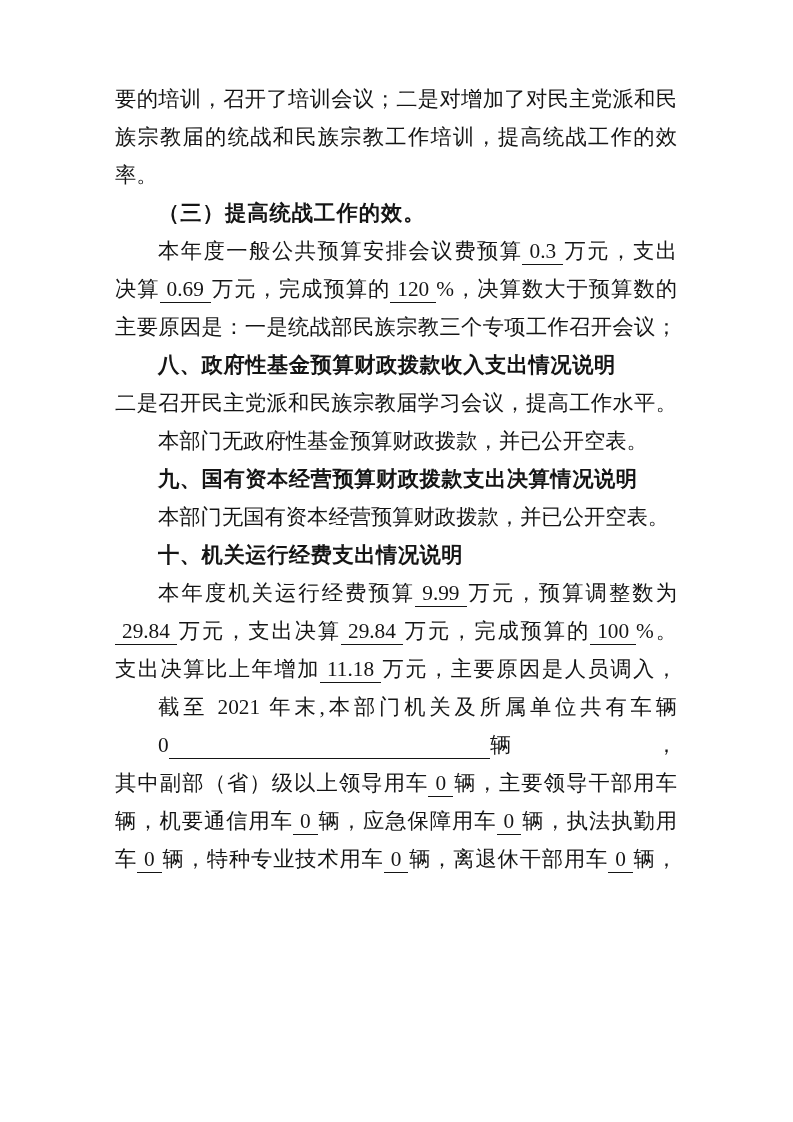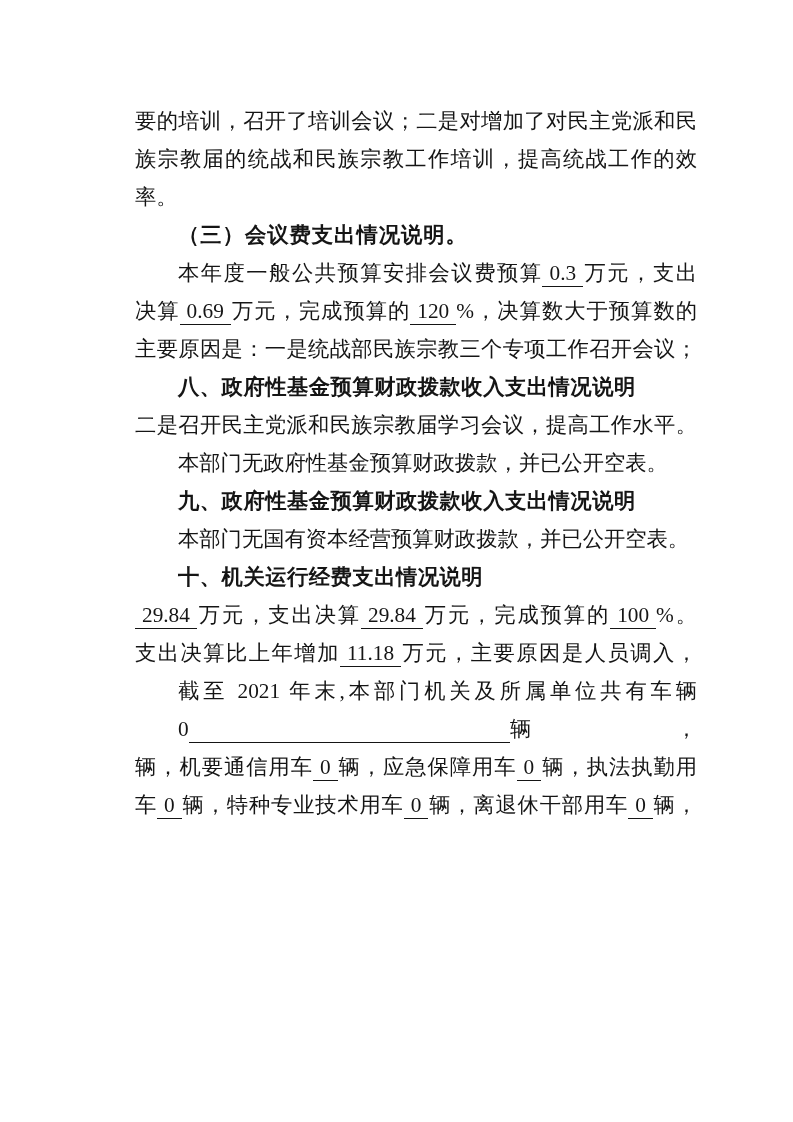--- a/index.html
+++ b/index.html
@@ -11,23 +11,22 @@
     position: relative;
     width: 793px;
     height: 1122px;
     background: #ffffff;
     overflow: hidden;
     color: #151515;
   }
   .content {
     position: absolute;
     left: 115px;
-    top: 102px;
+    top: 80px;
     width: 562px;
-    margin-left: 20px;
   }
   .line {
     font-family: "Liberation Serif", "DejaVu Serif", serif;
     font-size: 21.3px;
     line-height: 38px;
     color: #151515;
     white-space: nowrap;
     text-align: left;
   }
   
@@ -59,29 +58,31 @@
   }
 </style>
 </head>
 <body>
 
 <div class="page">
   <div class="content">
       <div class="line body full"><span>要的培训，召开了培训会议；二是对增加了对民主党派和民</span></div>
       <div class="line body full"><span>族宗教届的统战和民族宗教工作培训，提高统战工作的效</span></div>
       <div class="line body"><span>率。</span></div>
-      <div class="line subheading indent"><span>（三）会议费支出情况说明。</span></div>
+      <div class="line subheading indent"><span>（三）提高统战工作的效。</span></div>
       <div class="line body full indent"><span>本年度一般公共预算安排会议费预算</span><span class="u">0.3</span><span>万元，支出</span></div>
       <div class="line body full"><span>决算</span><span class="u">0.69</span><span>万元，完成预算的</span><span class="u">120</span><span>%，决算数大于预算数的</span></div>
       <div class="line body full"><span>主要原因是：一是统战部民族宗教三个专项工作召开会议；</span></div>
       <div class="line heading indent"><span>八、政府性基金预算财政拨款收入支出情况说明</span></div>
       <div class="line body full"><span>二是召开民主党派和民族宗教届学习会议，提高工作水平。</span></div>
       <div class="line body indent"><span>本部门无政府性基金预算财政拨款，并已公开空表。</span></div>
-      <div class="line heading indent"><span>九、政府性基金预算财政拨款收入支出情况说明</span></div>
+      <div class="line heading indent"><span>九、国有资本经营预算财政拨款支出决算情况说明</span></div>
       <div class="line body indent"><span>本部门无国有资本经营预算财政拨款，并已公开空表。</span></div>
       <div class="line heading indent"><span>十、机关运行经费支出情况说明</span></div>
+      <div class="line body full indent"><span>本年度机关运行经费预算</span><span class="u">9.99</span><span>万元，预算调整数为</span></div>
       <div class="line body full"><span class="u">29.84</span><span>万元，支出决算</span><span class="u">29.84</span><span>万元，完成预算的</span><span class="u">100</span><span>%。</span></div>
       <div class="line body full"><span>支出决算比上年增加</span><span class="u">11.18</span><span>万元，主要原因是人员调入，</span></div>
       <div class="line body full indent"><span>截至 2021 年末,本部门机关及所属单位共有车辆 0</span><span class="u blank">&nbsp;&nbsp;</span><span>辆，</span></div>
+      <div class="line body full"><span>其中副部（省）级以上领导用车</span><span class="u">0</span><span>辆，主要领导干部用车</span></div>
       <div class="line body full"><span>辆，机要通信用车</span><span class="u">0</span><span>辆，应急保障用车</span><span class="u">0</span><span>辆，执法执勤用</span></div>
       <div class="line body full"><span>车</span><span class="u">0</span><span>辆，特种专业技术用车</span><span class="u">0</span><span>辆，离退休干部用车</span><span class="u">0</span><span>辆，</span></div>
     </div>
 </div>
 
 </body></html>

